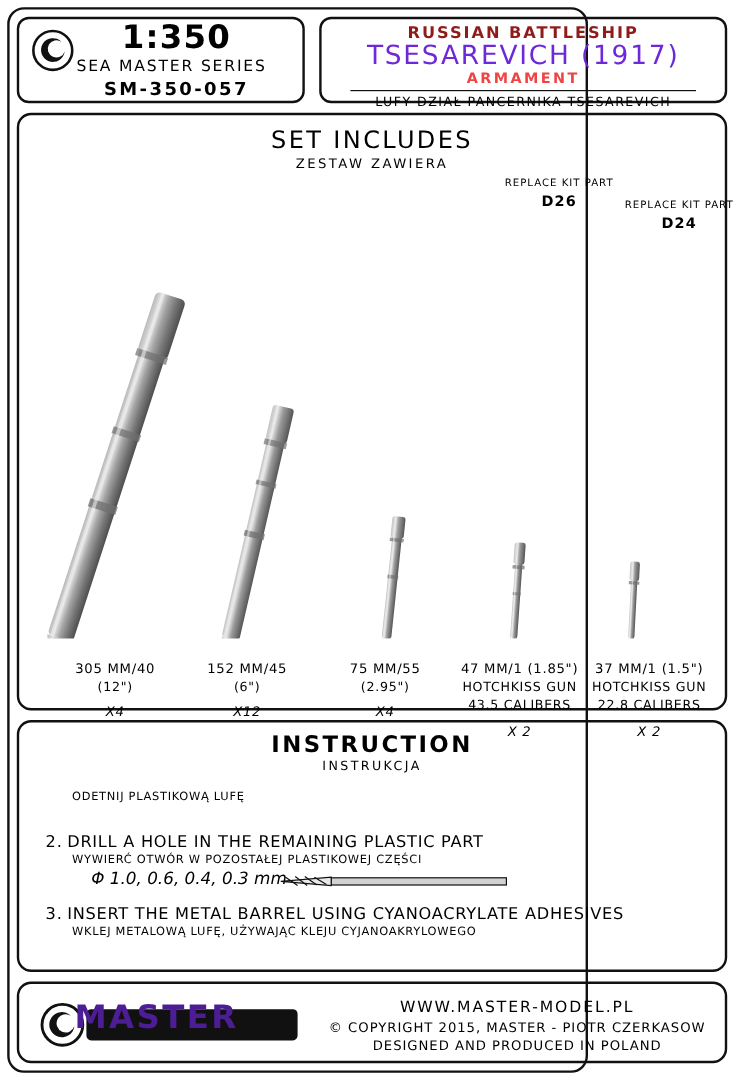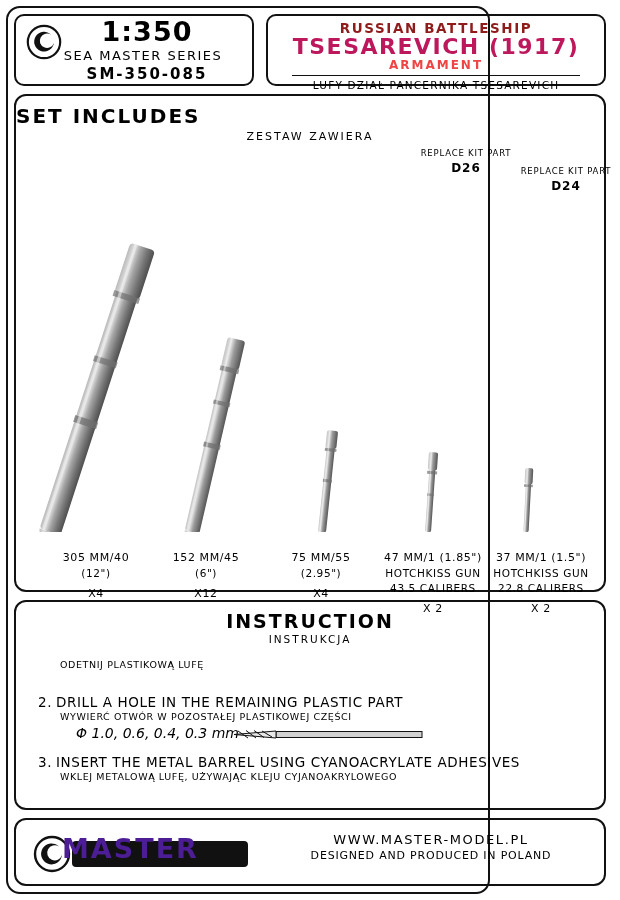--- a/index.html
+++ b/index.html
@@ -55,60 +55,60 @@
     box-sizing:border-box;
     text-align:center;
     padding-top:4px;
   }
   .h-ship{
     font-size:13.5px;letter-spacing:1.6px;text-transform:uppercase;
     color:#8f1b1b;font-weight:bold;
   }
   .h-title{
     font-size:22px;letter-spacing:1.5px;text-transform:uppercase;
-    color:#be185d;font-weight:bold;line-height:1.05;margin-top:-1px;
+    color:#6d28d9;font-weight:normal;line-height:1.05;margin-top:-1px;
   }
   .h-sub{
     font-size:12px;letter-spacing:2px;text-transform:uppercase;
     color:#ef4444;font-weight:bold;margin-top:0px;
   }
   .h-rule{
     width:86%;height:1px;background:#111;margin:3px auto 3px auto;
   }
   .h-pl{
     font-size:10.5px;letter-spacing:1.2px;text-transform:uppercase;
   }
 
   
   .set-panel{
     position:absolute;left:14px;top:94px;width:592px;height:498px;
     border:2px solid #111;border-radius:12px;box-sizing:border-box;
   }
   .set-title{
-    text-align:left;margin-top:8px;
-    font-size:20px;letter-spacing:2px;text-transform:uppercase;font-weight:bold;
+    text-align:center;margin-top:8px;
+    font-size:20px;letter-spacing:2px;text-transform:uppercase;font-weight:normal;
   }
   .set-sub{
     text-align:center;font-size:11px;letter-spacing:2px;text-transform:uppercase;
     margin-top:2px;
   }
 
   .parts-area{
     position:absolute;left:0;top:56px;width:588px;height:380px;
   }
 
   .labels{
     position:absolute;left:0;top:398px;width:588px;height:96px;
   }
   .lbl{
     position:absolute;text-align:center;font-size:10.5px;line-height:1.45;
     text-transform:uppercase;letter-spacing:0.6px;
   }
   .lbl .big{font-size:11px;}
-  .lbl .qty{display:block;margin-top:5px;font-size:11px;}
+  .lbl .qty{display:block;margin-top:5px;font-size:11px;font-style:italic;}
   .replace{
     position:absolute;text-align:center;font-size:8.5px;line-height:1.35;
     text-transform:uppercase;letter-spacing:0.8px;
   }
   .replace .code{display:block;font-size:12px;font-weight:bold;letter-spacing:1px;margin-top:1px;}
 
   
   .instr-panel{
     position:absolute;left:14px;top:600px;width:592px;height:210px;
     border:2px solid #111;border-radius:12px;box-sizing:border-box;
@@ -173,21 +173,21 @@
   <div class="header">
 
     <div class="hdr-left">
       <svg class="logo-spiral" viewBox="0 0 40 40">
         <circle cx="20" cy="20" r="18" fill="none" stroke="#111" stroke-width="2.4"></circle>
         <path d="M28 12 a11 11 0 1 0 3 9 a8 8 0 1 1 -3 -9 z" fill="#111"></path>
         <circle cx="20" cy="20" r="4" fill="#fff"></circle>
       </svg>
       <div class="scale-line">1:350</div>
       <div class="series-line">Sea Master Series</div>
-      <div class="code-line">SM-350-085</div>
+      <div class="code-line">SM-350-057</div>
     </div>
 
     <div class="hdr-right">
       <div class="h-ship">Russian battleship</div>
       <div class="h-title">Tsesarevich (1917)</div>
       <div class="h-sub">Armament</div>
       <div class="h-rule"></div>
       <div class="h-pl">Lufy dział pancernika Tsesarevich</div>
     </div>
   </div>
@@ -367,16 +367,17 @@
     <svg class="foot-logo" viewBox="0 0 220 40">
       <circle cx="20" cy="20" r="17" fill="none" stroke="#111" stroke-width="2.4"></circle>
       <path d="M27 12.5 a10.5 10.5 0 1 0 3 8.6 a7.6 7.6 0 1 1 -3 -8.6 z" fill="#111"></path>
       <circle cx="20" cy="20" r="3.6" fill="#fff"></circle>
       <rect x="40" y="7" width="176" height="26" rx="4" fill="#111"></rect>
     </svg>
     <div class="master-word" style="color:#4c1d95;">MASTER</div>
 
     <div class="foot-right">
       <div class="www">www.master-model.pl</div>
+      <div class="cpy">© Copyright 2015, MASTER - Piotr Czerkasow</div>
       <div class="des">Designed and produced in Poland</div>
     </div>
   </div>
 </div>
 
 </body></html>

